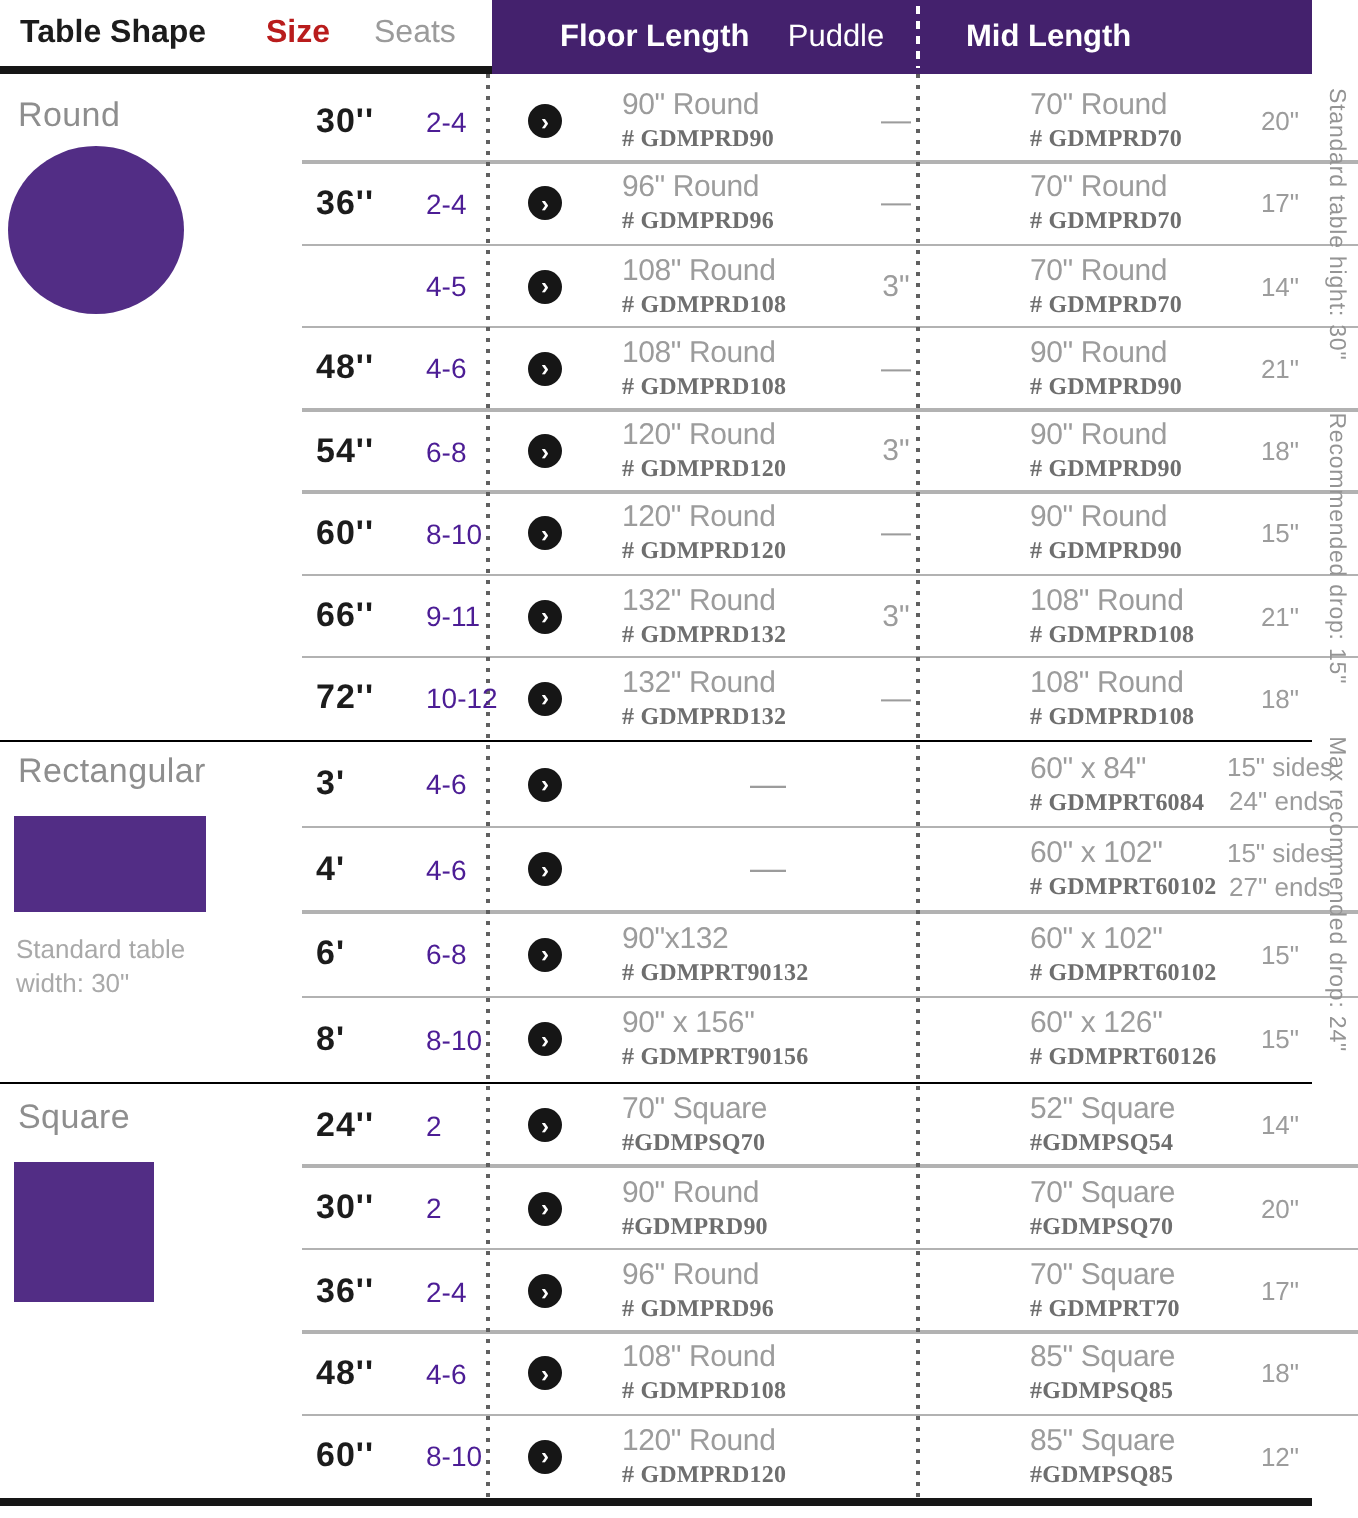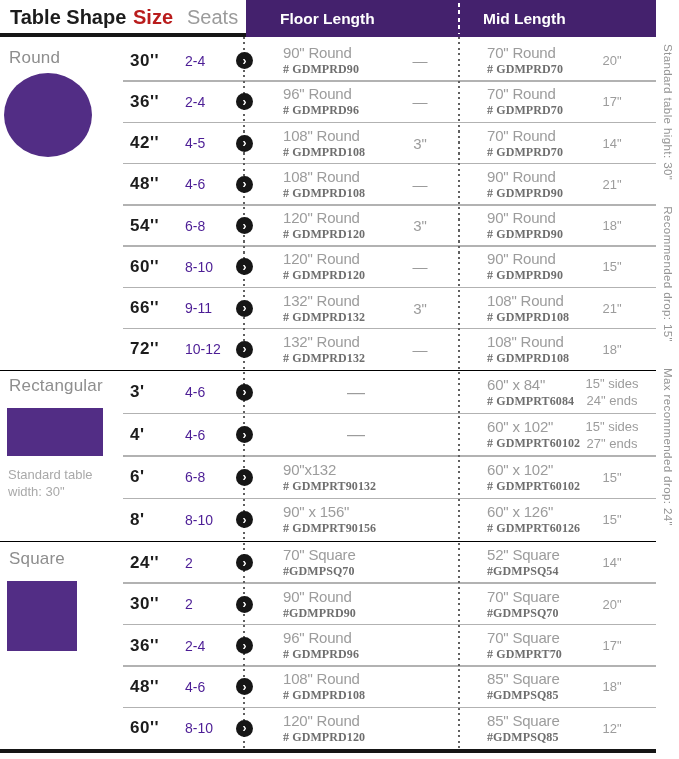--- a/index.html
+++ b/index.html
@@ -4,39 +4,39 @@
 <style>
   html,body { margin:0; padding:0; background:#fff; }
   .page {
     position:relative; width:679px; height:759px; background:#fff; overflow:hidden;
     font-family:"Liberation Sans","DejaVu Sans",sans-serif;
     --header-purple:#44216d; --shape-purple:#522d85;
   }
   
   .hdr { position:absolute; left:0; top:0; width:679px; height:40px; }
   .hdr-underline { position:absolute; left:0; top:33px; width:246px; height:4px; background:#161616; }
-  .h-shape,.h-size,.h-seats { position:absolute; top:0; line-height:34px; font-size:20px; }
+  .h-shape,.h-size,.h-seats { position:absolute; top:0; line-height:34px; font-size:16px; }
   .h-shape { left:10px; font-weight:bold; color:#1c1c1c; }
   .h-size  { left:133px; font-weight:bold; color:#b91c1c; }
   .h-seats { left:187px; color:#9b9b9b; }
   .hdr-purple { position:absolute; left:246px; top:0; width:410px; height:37px; background:var(--header-purple); }
   .hdr-purple span { position:absolute; top:0; line-height:37px; color:#fff; font-size:15.5px; white-space:nowrap; }
   .h-floor { left:34px;  font-weight:bold; }
   .h-puddle{ left:140px; width:64px; text-align:center; }
   .h-mid   { left:237px; font-weight:bold; }
   .h-drop  { left:334px; width:64px; text-align:center; }
   .h-divider { position:absolute; left:212px; top:3px; bottom:3px; width:2px;
     background:repeating-linear-gradient(to bottom,#fff 0 4px,transparent 4px 7.5px); }
   
   .vline { position:absolute; top:37px; height:712px; width:2px; z-index:1;
     background:repeating-linear-gradient(to bottom,#606060 0 2px,transparent 2px 5.5px); }
   .vline1 { left:243px; } .vline2 { left:458px; }
   
   #sections { position:absolute; left:0; top:40px; width:679px; }
-  .table-section { position:relative; width:656px; display:flex; flex-direction:column; box-sizing:border-box; }
+  .table-section { position:relative; width:656px; display:flex; flex-direction:column; box-sizing:border-box;padding-left:28px; }
   .table-section.bordered { border-top:1px solid #000000; }
   .sec-label { position:absolute; left:9px; font-size:17px; color:#8e8e8e; letter-spacing:0.2px; }
   .shape { position:absolute; background:var(--shape-purple); }
   .shape.circle    { left:4px;  top:33px; width:88px; height:84px; border-radius:50%; }
   .shape.rectangle { left:7px;  top:37px; width:96px; height:48px; }
   .shape.square    { left:7px;  top:39px; width:70px; height:70px; }
   .sec-caption { position:absolute; left:8px; top:95px; width:108px; font-size:13px; line-height:17px; color:#a9a9a9; }
   .trow { position:relative; flex:1 1 0; }
   .trow + .trow::before { content:""; position:absolute; left:123px; top:-1px; width:533px; height:1.5px; background:#b2b2b2; }
   .c { position:absolute; top:0; bottom:0; display:flex; flex-direction:column; justify-content:center; z-index:2; }
@@ -63,20 +63,21 @@
 
 <div class="page" style="--header-purple: #44216d; --shape-purple: #522d85;">
 
   <div class="hdr">
     <span class="h-shape">Table Shape</span>
     <span class="h-size">Size</span>
     <span class="h-seats">Seats</span>
     <div class="hdr-underline"></div>
     <div class="hdr-purple">
       <span class="h-floor">Floor Length</span>
+      <span class="h-puddle">Puddle</span>
       <div class="h-divider"></div>
       <span class="h-mid">Mid Length</span>
     </div>
   </div>
 
   <div class="vline vline1"></div>
   <div class="vline vline2"></div>
 
   <div id="sections">
       <div class="table-section" style="height: 330px;">
@@ -110,21 +111,20 @@
           <div class="c puddle-cell">—</div>
           <div class="c mid-cell">
             <div class="main">70" Round</div>
             <div class="part"># GDMPRD70</div>
           </div>
           <div class="c drop-cell">
             <div>17"</div>
           </div>
         </div>
         <div class="trow">
-          <div class="c size-cell">42''</div>
           <div class="c seats-cell">4-5</div>
           <div class="arrow">›</div>
           <div class="c floor-cell">
             <div class="main">108" Round</div>
             <div class="part"># GDMPRD108</div>
           </div>
           <div class="c puddle-cell">3"</div>
           <div class="c mid-cell">
             <div class="main">70" Round</div>
             <div class="part"># GDMPRD70</div>

